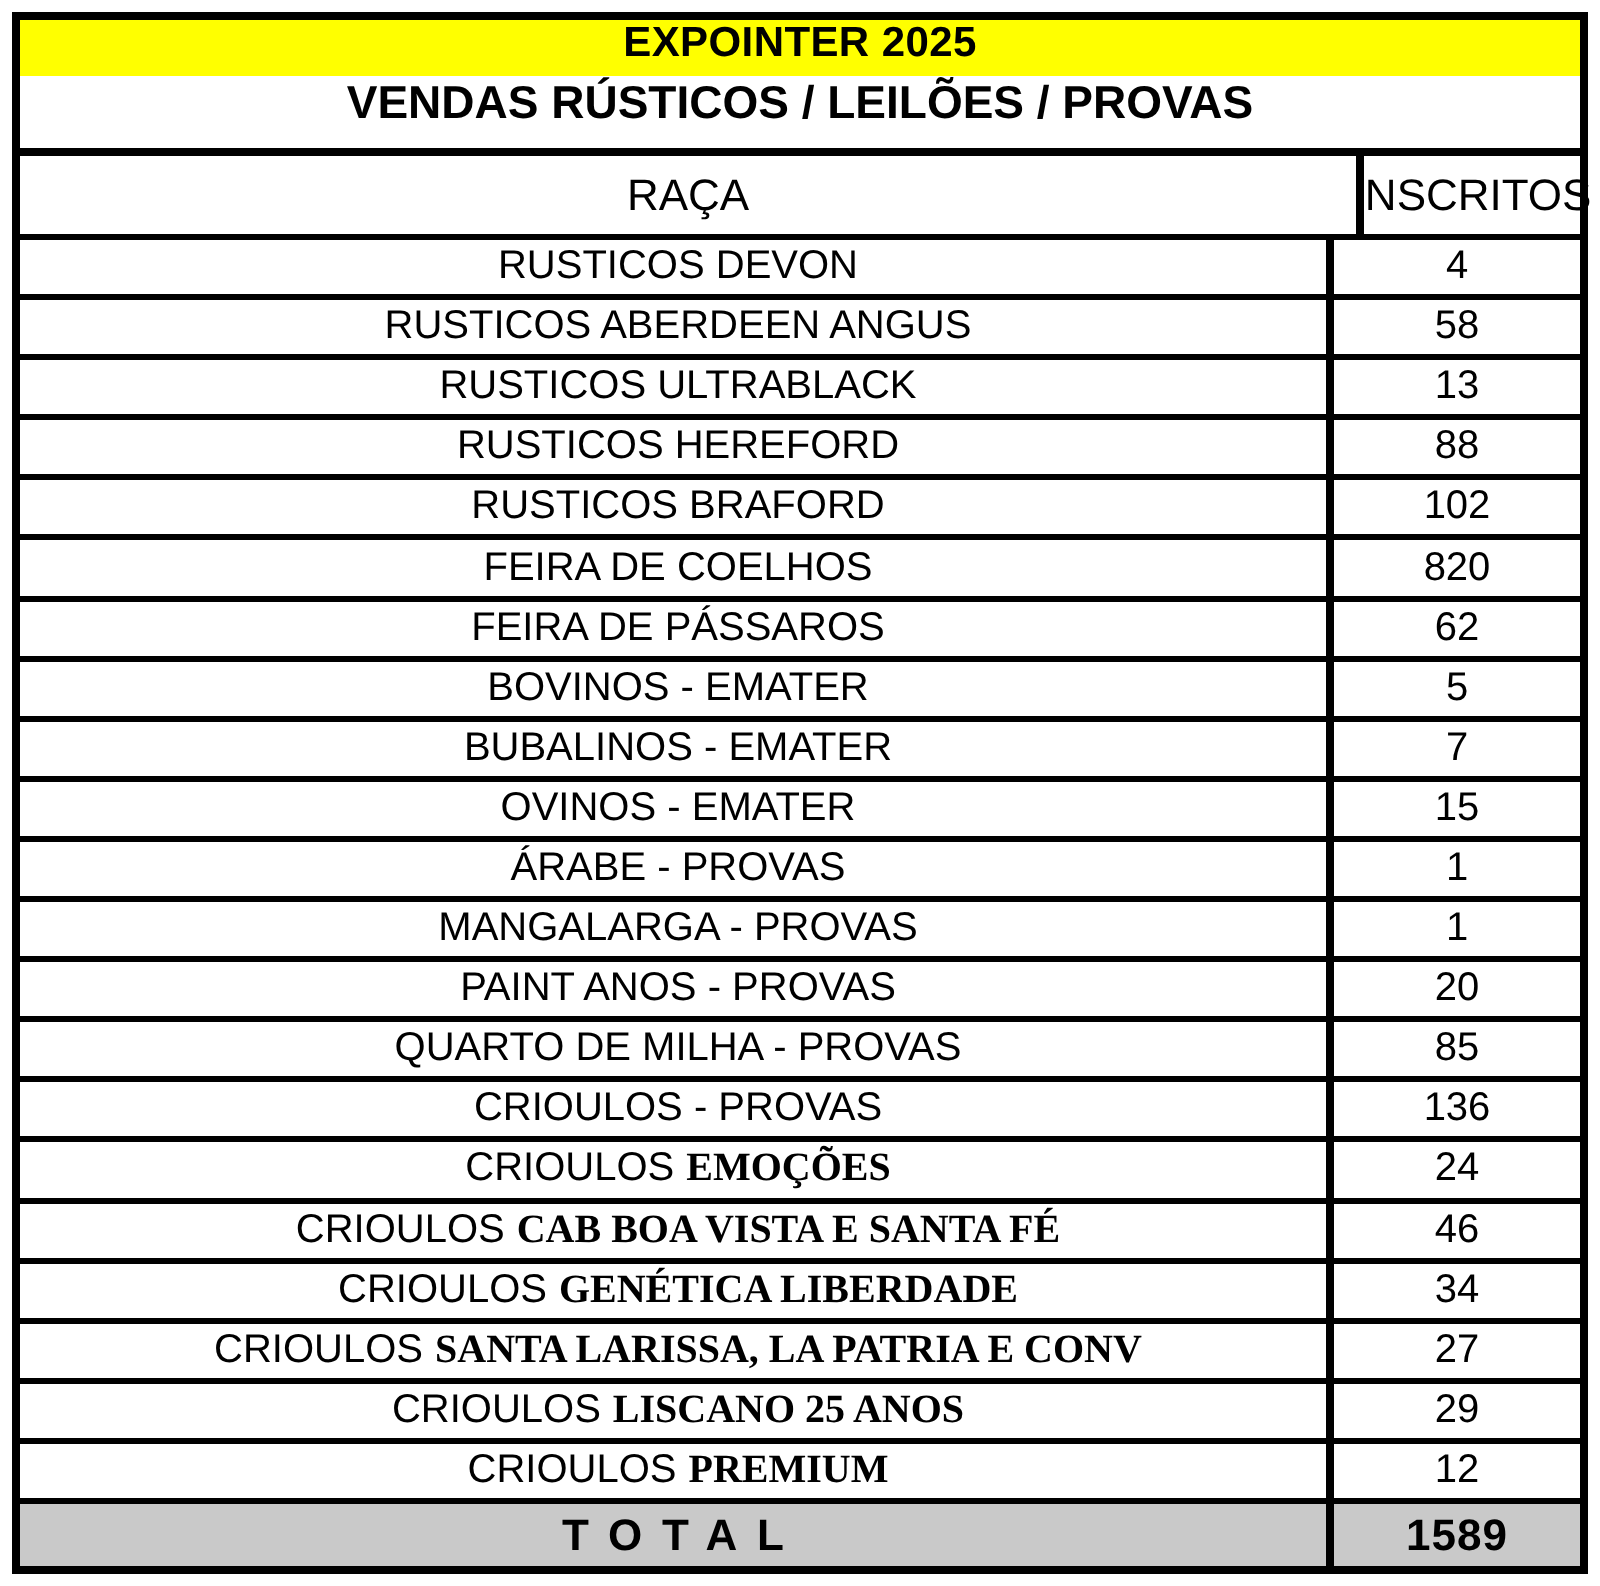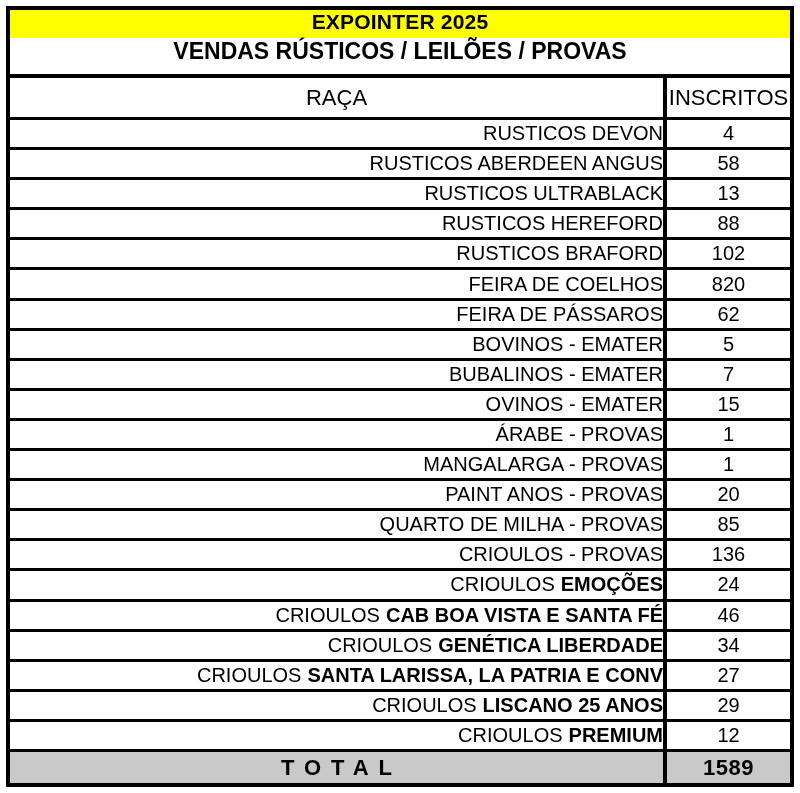--- a/index.html
+++ b/index.html
@@ -23,33 +23,33 @@
   .banner-yellow{height:28px;background:var(--banner-bg);font-size:21px;letter-spacing:0.2px;}
   .banner-white{height:40px;background:#ffffff;font-size:23px;border-bottom:4px solid var(--border);}
   .hdr-row{
     flex:0 0 42px;display:flex;border-bottom:3px solid var(--border);
     font-size:22px;
   }
   .hdr-row .c-label{
     flex:1;display:flex;align-items:center;justify-content:center;
   }
   .hdr-row .c-value{
-    width:127px;border-left:4px solid var(--border);
+    width:112px;border-left:4px solid var(--border);
     display:flex;align-items:center;justify-content:center;
   }
   .tbody{flex:1 1 auto;display:flex;flex-direction:column;}
   .drow{
     flex:1 1 0;display:flex;border-bottom:3px solid var(--border);
     font-size:20px;
   }
   .drow .c-label{
-    flex:1;display:flex;align-items:center;justify-content:flex-end;
+    flex:1;display:flex;align-items:center;justify-content:center;
     padding-left:5px;white-space:nowrap;overflow:hidden;
   }
-  .drow .c-label b{margin-left:6px;}
+  .drow .c-label b{margin-left:6px;font-family:Liberation Serif, serif;}
   .drow .c-value{
     width:127px;border-left:4px solid var(--border);
     display:flex;align-items:center;justify-content:center;
   }
   .total-row{
     flex:0 0 31px;display:flex;background:var(--total-bg);
     font-weight:bold;font-size:22px;
   }
   .total-row .c-label{
     flex:1;display:flex;align-items:center;justify-content:center;

